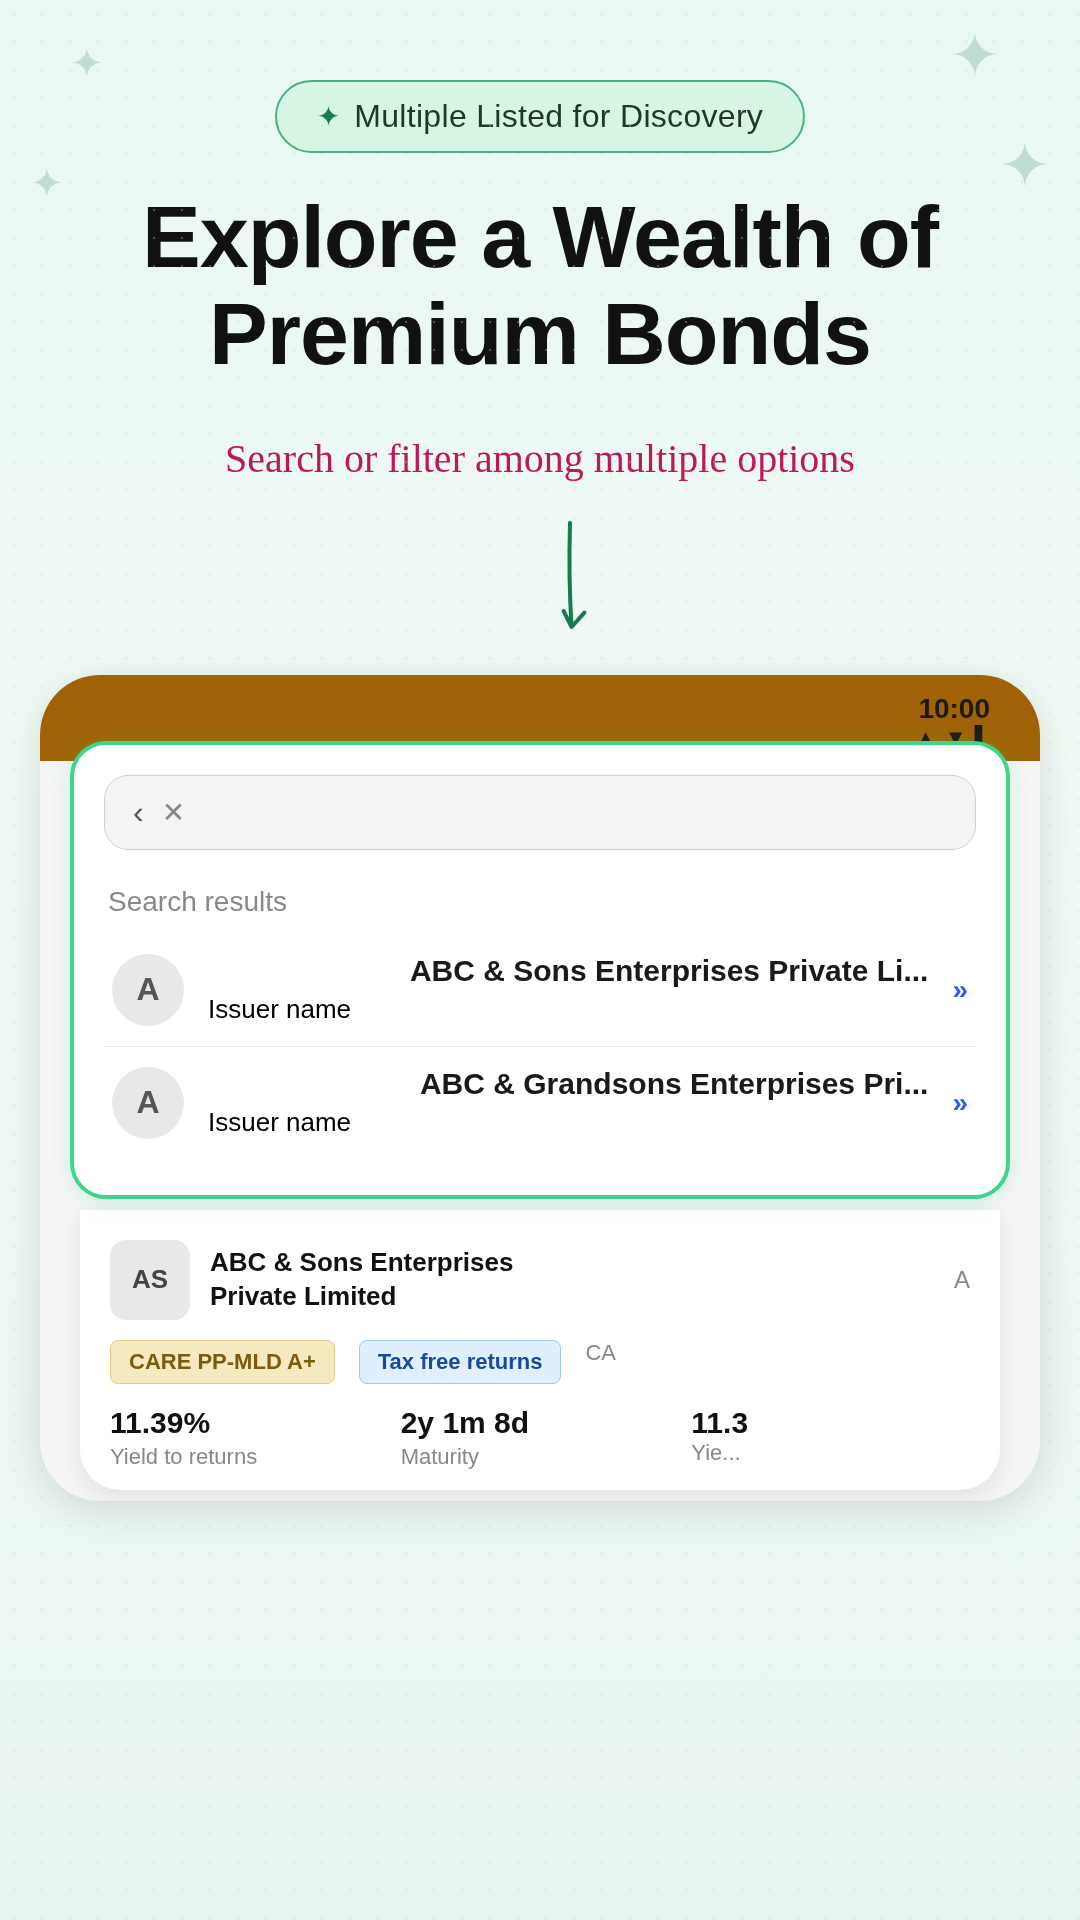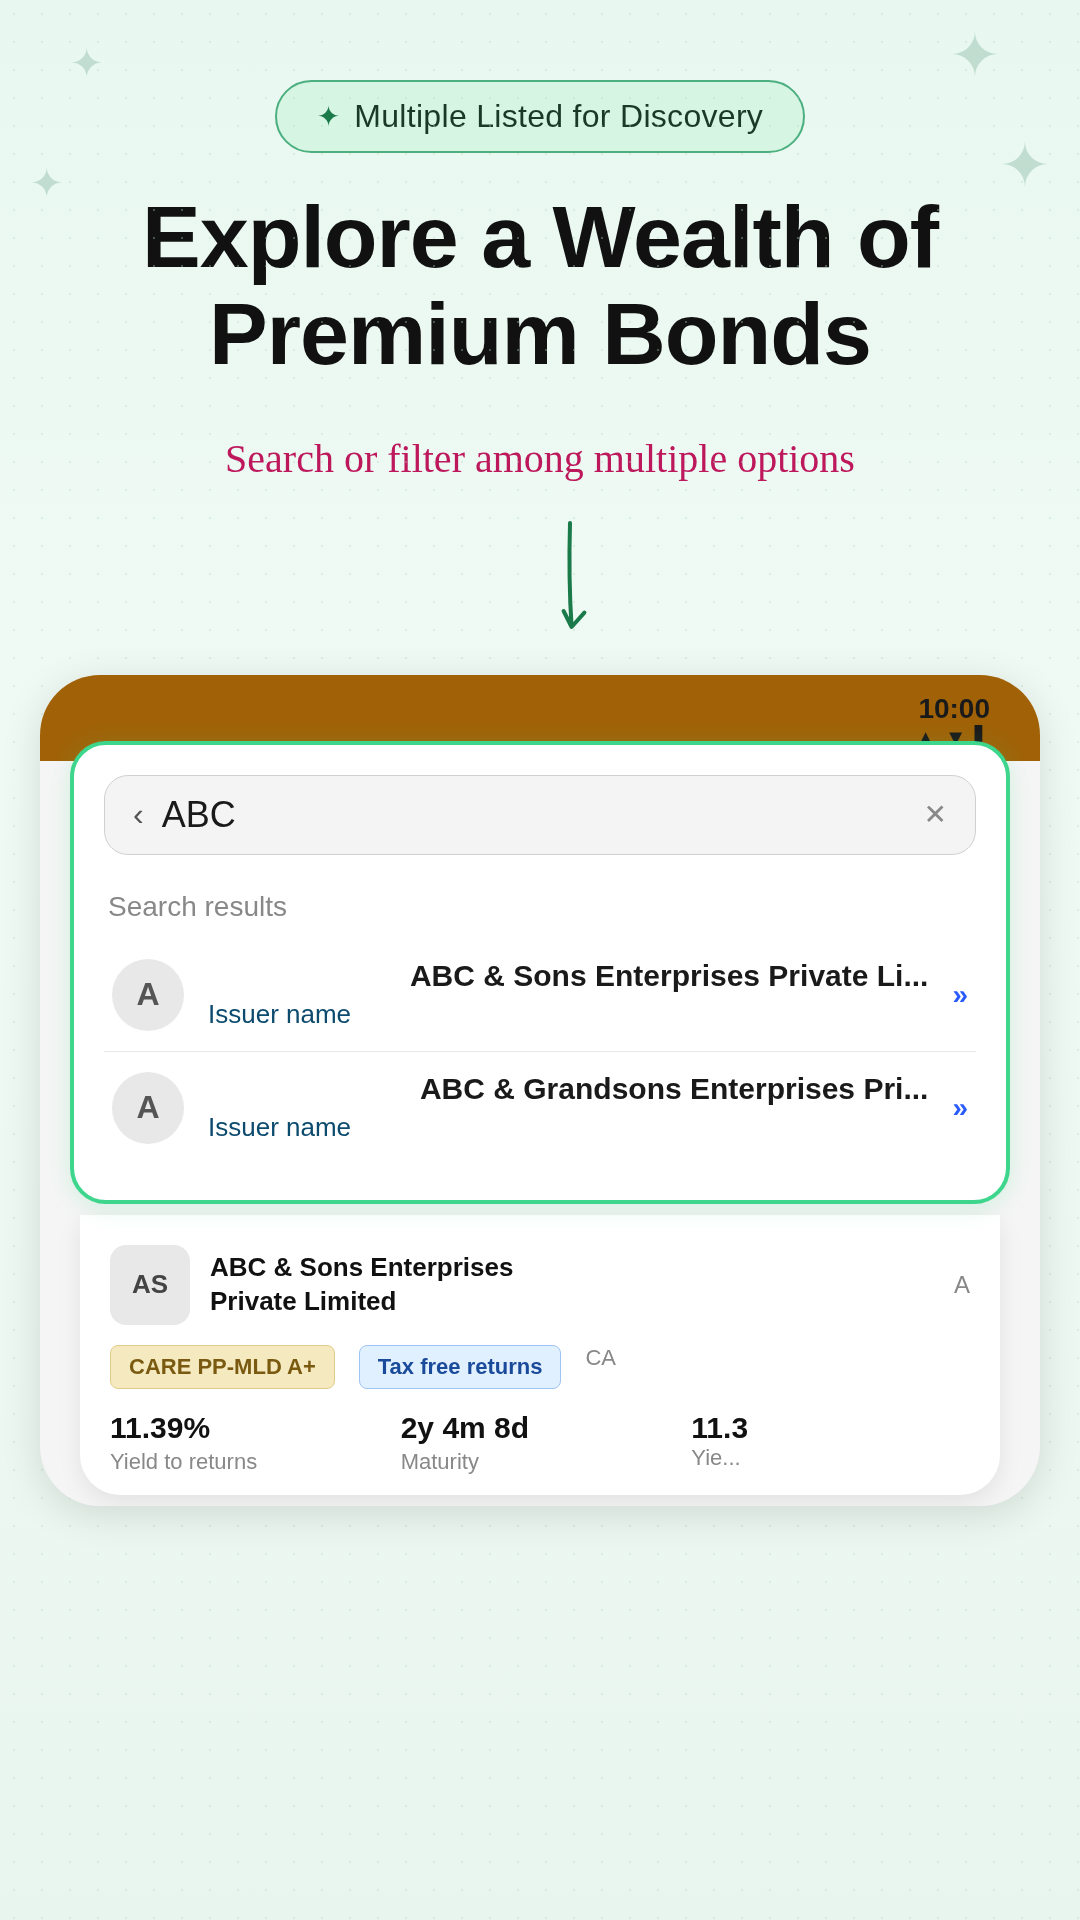--- a/index.html
+++ b/index.html
@@ -205,21 +205,21 @@
     }
     .result-name {
       font-size: 30px;
       font-weight: 600;
       color: #1a1a1a;
       margin-bottom: 6px;
       text-align: right;
     }
     .result-subtext {
       font-size: 26px;
-      color: #0c4a6e;
+      color: #000000;
     }
     .result-arrow {
       color: #2a5bff;
       font-size: 28px;
       font-weight: 700;
     }
 
     
     .bond-card-strip {
       background: #ffffff;
@@ -347,21 +347,20 @@
       <span class="status-icon">▲</span>
       <span class="status-icon">▼</span>
       <span class="status-icon">▌</span>
     </div>
   </div>
 
   <div class="search-highlight-box">
 
     <div class="search-bar">
       <span class="search-back-icon">‹</span>
-      <span class="search-input-text">ABC</span>
       <span class="search-clear-icon">✕</span>
     </div>
 
     <div class="search-results-label">Search results</div>
 
     <div class="result-item">
       <div class="result-avatar">A</div>
       <div class="result-text">
         <div class="result-name">ABC &amp; Sons Enterprises Private Li...</div>
         <div class="result-subtext">Issuer name</div>
@@ -398,21 +397,21 @@
       <span class="tag tag-tax">Tax free returns</span>
       <span class="tag-right">CA</span>
     </div>
 
     <div class="bond-stats">
       <div class="bond-stat">
         <div class="bond-stat-value">11.39%</div>
         <div class="bond-stat-label">Yield to returns</div>
       </div>
       <div class="bond-stat">
-        <div class="bond-stat-value">2y 4m 8d</div>
+        <div class="bond-stat-value">2y 1m 8d</div>
         <div class="bond-stat-label">Maturity</div>
       </div>
       <div class="bond-stat">
         <div class="bond-stat-truncated">11.3</div>
         <div class="bond-stat-label">Yie...</div>
       </div>
     </div>
 
   </div>
 

